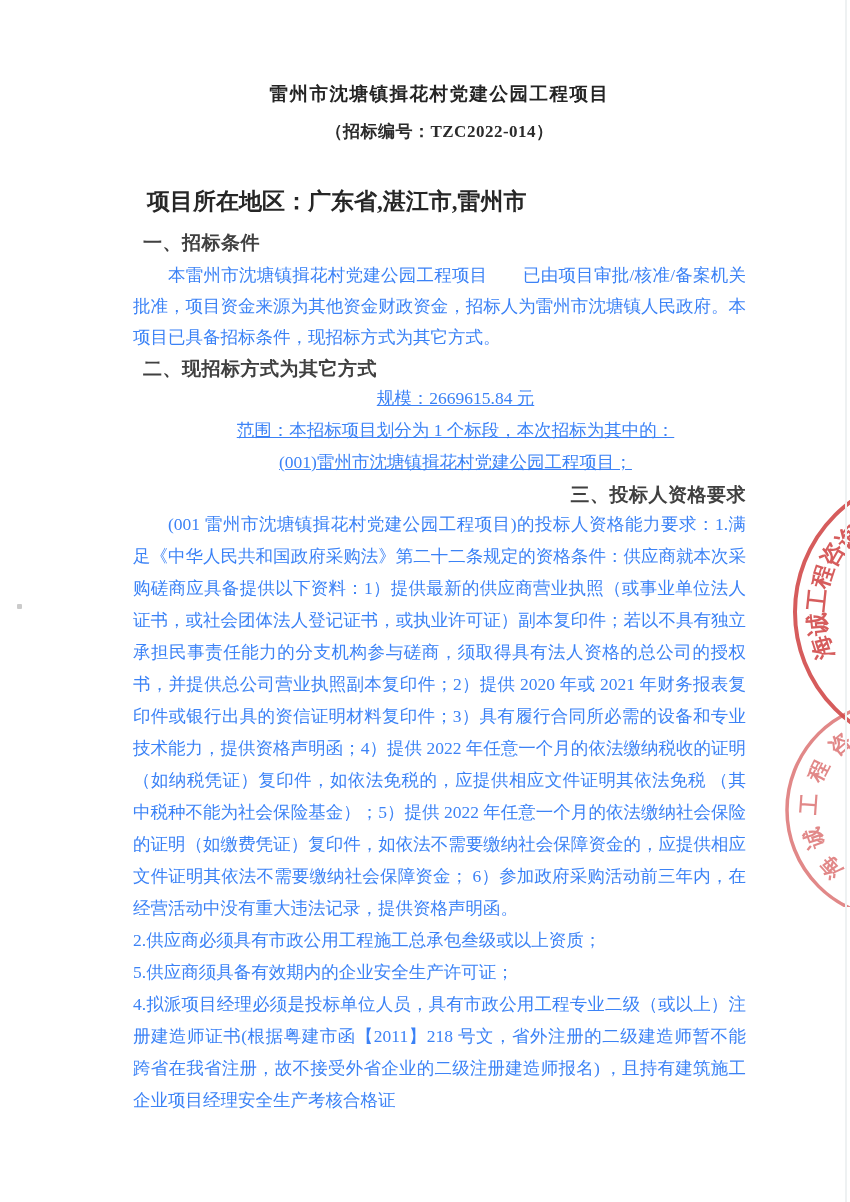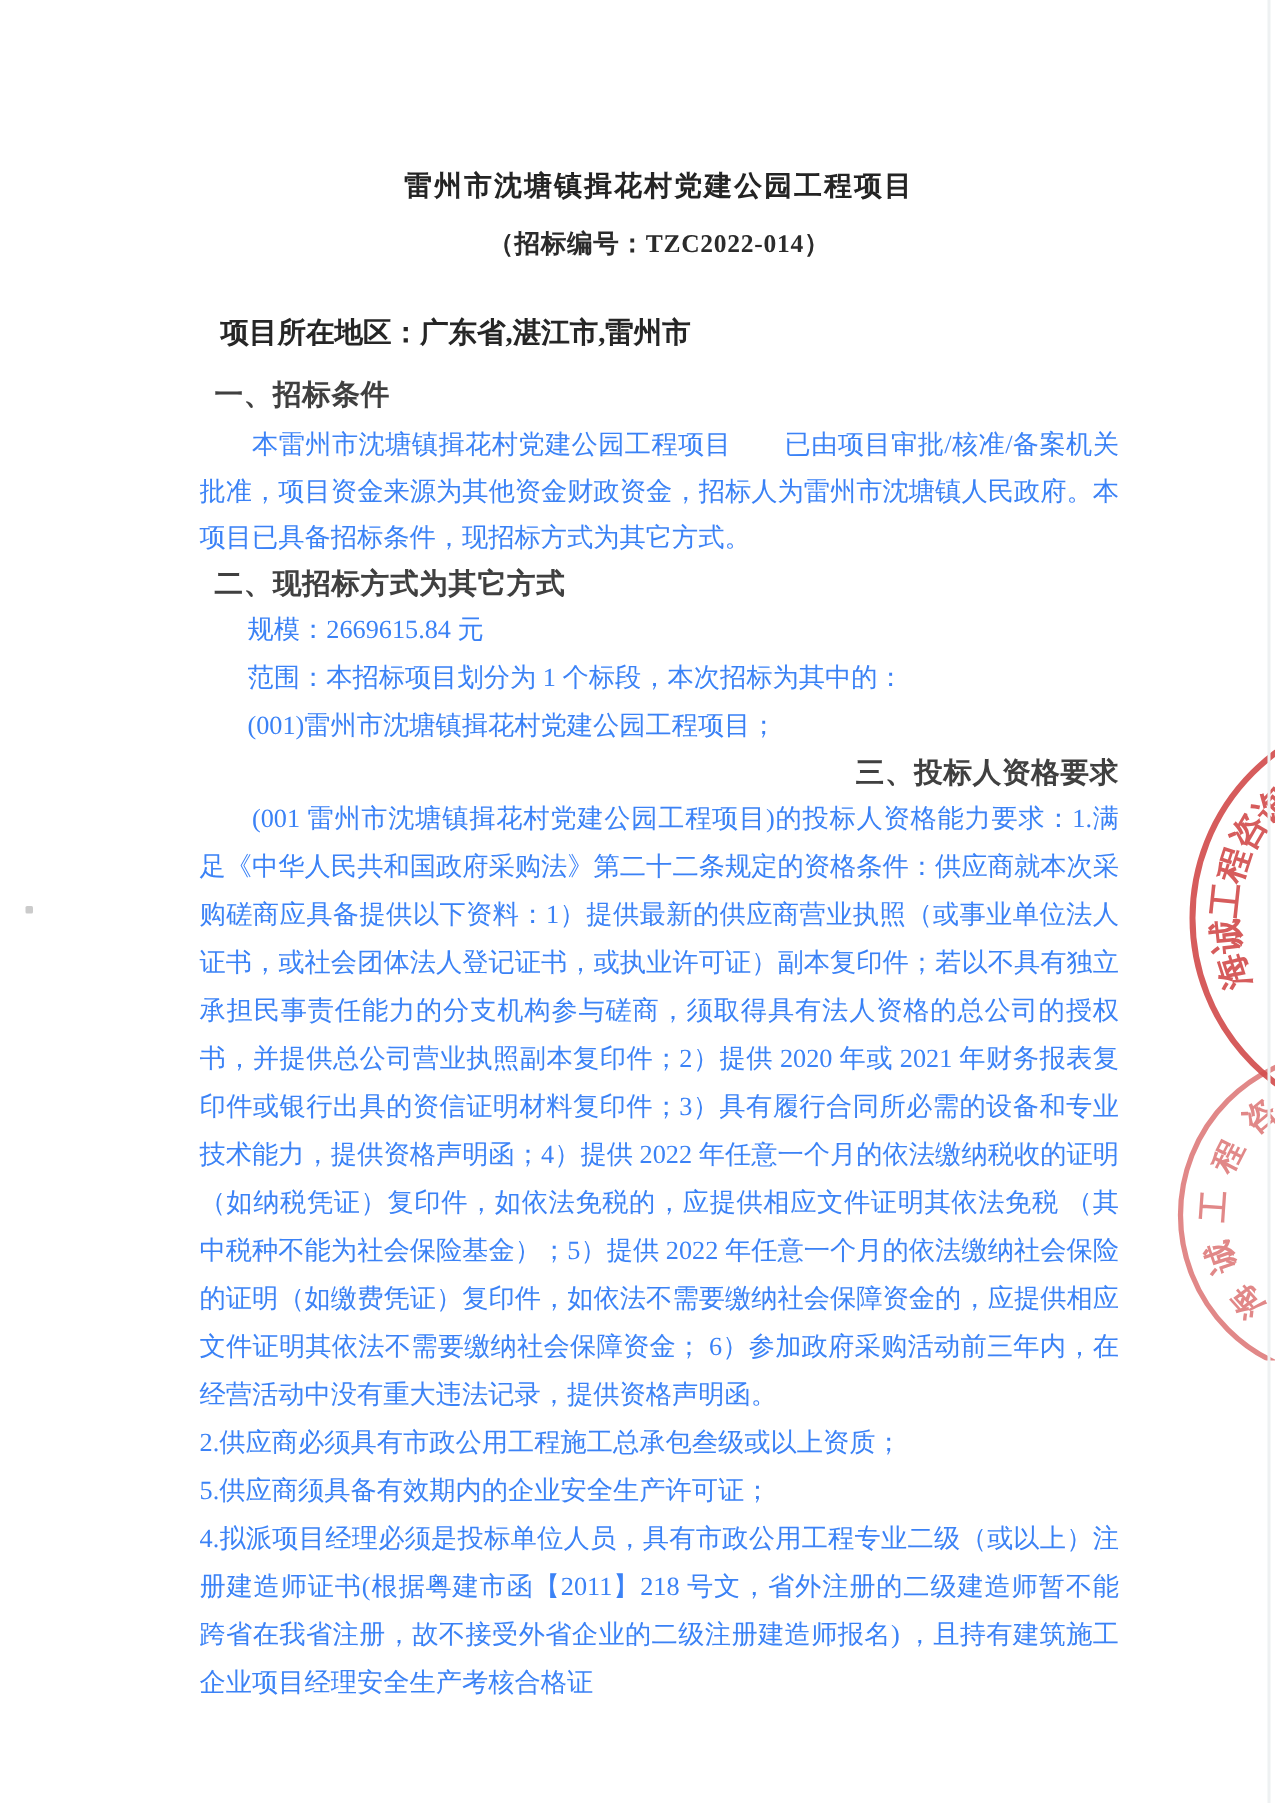--- a/index.html
+++ b/index.html
@@ -12,43 +12,43 @@
     width: 850px;
     height: 1202px;
     background: #ffffff;
     overflow: hidden;
     font-family: "Liberation Serif", serif;
     color: #2e2e2e;
   }
   .content {
     margin-left: 133px;
     margin-right: 104px; 
-    padding-top: 112px;
+    padding-top: 81px;
   }
   .title {
     margin: 0;
     font-size: 18.5px;
     line-height: 26px;
     font-weight: bold;
     text-align: center;
     letter-spacing: 1.5px;
     color: #242424;
   }
   .subtitle {
     margin-top: 12px;
     font-size: 17px;
     line-height: 25px;
     text-align: center;
     letter-spacing: 0.5px;
     color: #2b2b2b;
     font-weight: bold;
   }
   .location {
-    margin-top: 35px;
-    font-size: 19px;
+    margin-top: 45px;
+    font-size: 23px;
     line-height: 25px;
     font-weight: bold;
     color: #262626;
     padding-left: 14px;
   }
   .sec-heading {
     margin: 0;
     font-size: 19px;
     line-height: 27px;
     font-weight: bold;
@@ -66,21 +66,22 @@
     text-align: justify;
     color: #3b82f6;
   }
   .s1-body {
     line-height: 31px;
     margin-top: 4px;
   }
   .indent { text-indent: 2em; }
   .sub {
     padding-left: 32px;
-    text-align: left;
+    text-align: center;
+    text-decoration: underline;
   }
   .stamp {
     position: absolute;
     pointer-events: none;
   }
   .stamp-upper {
     left: 780px;
     top: 492px;
     opacity: 0.85;
   }

